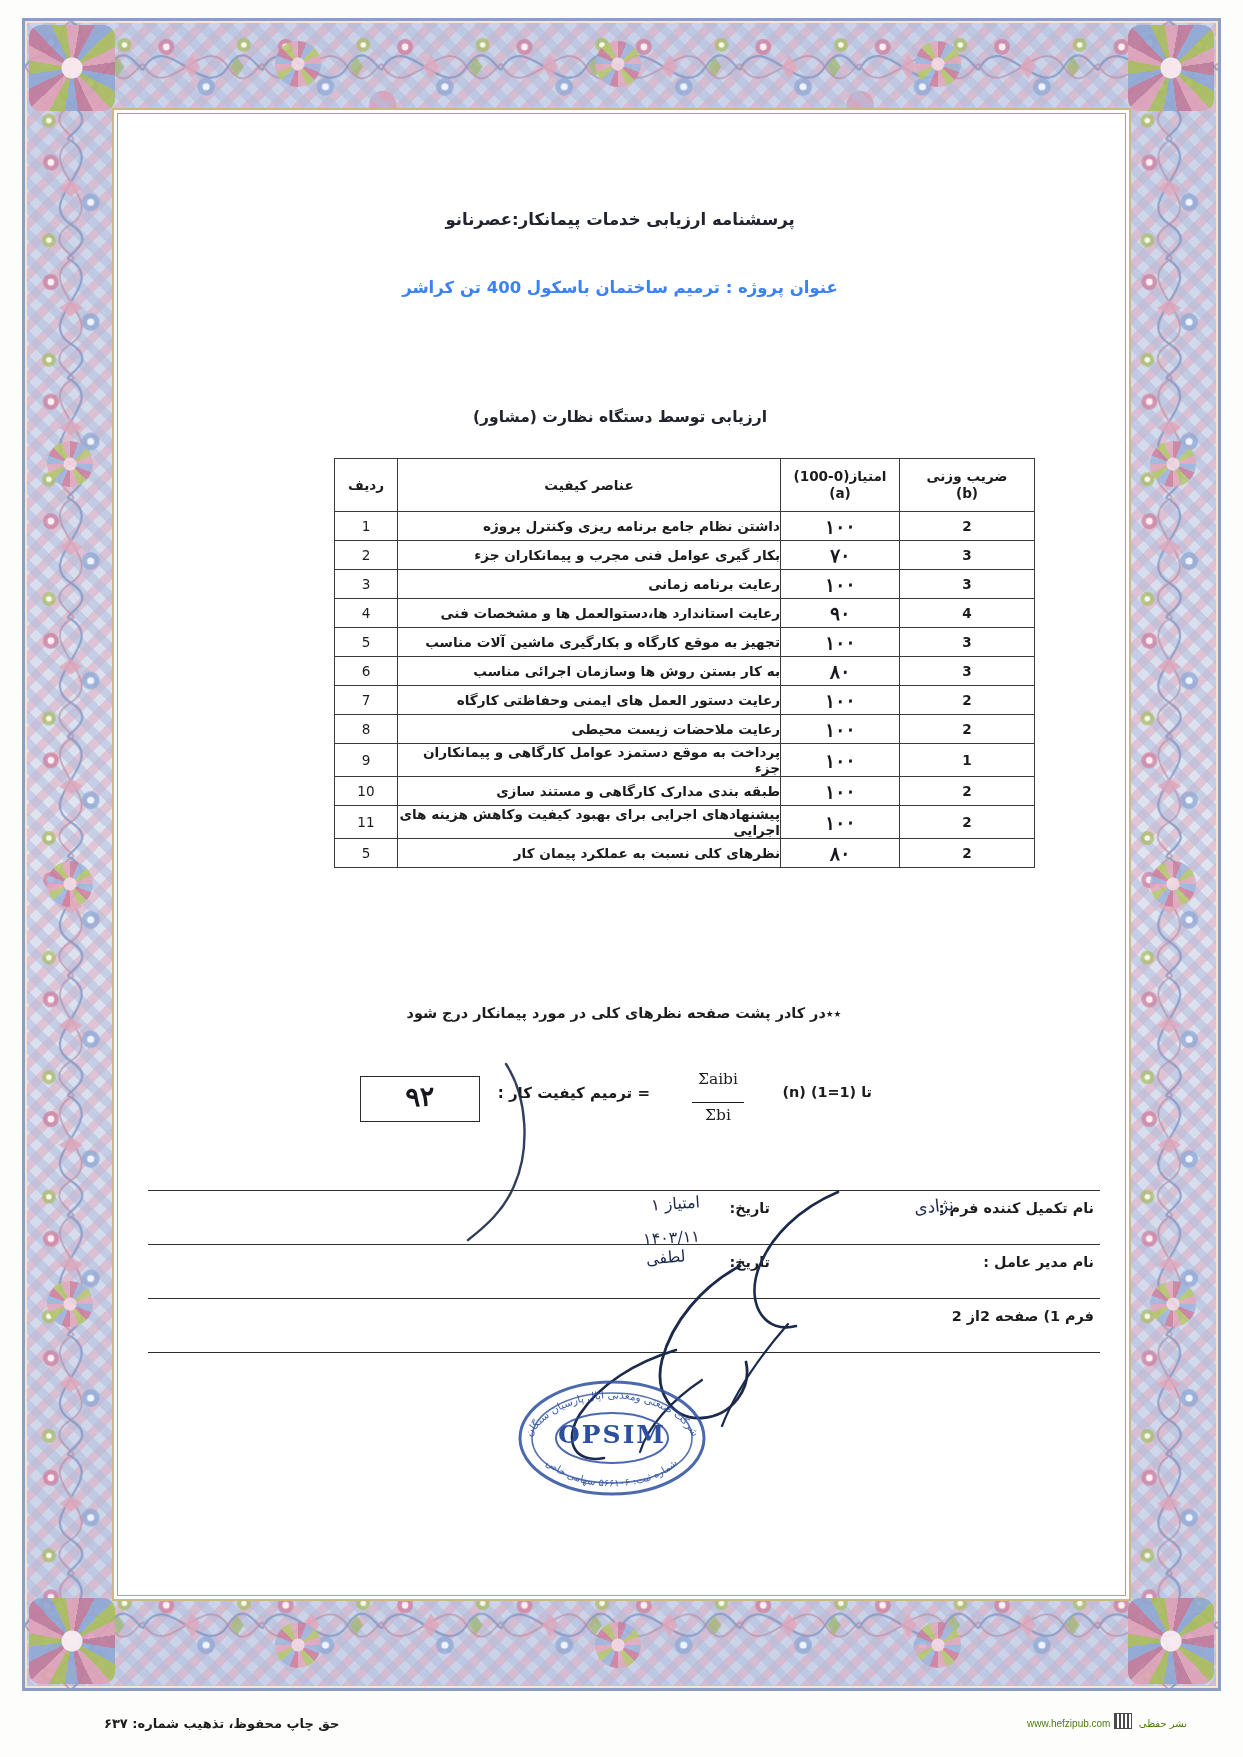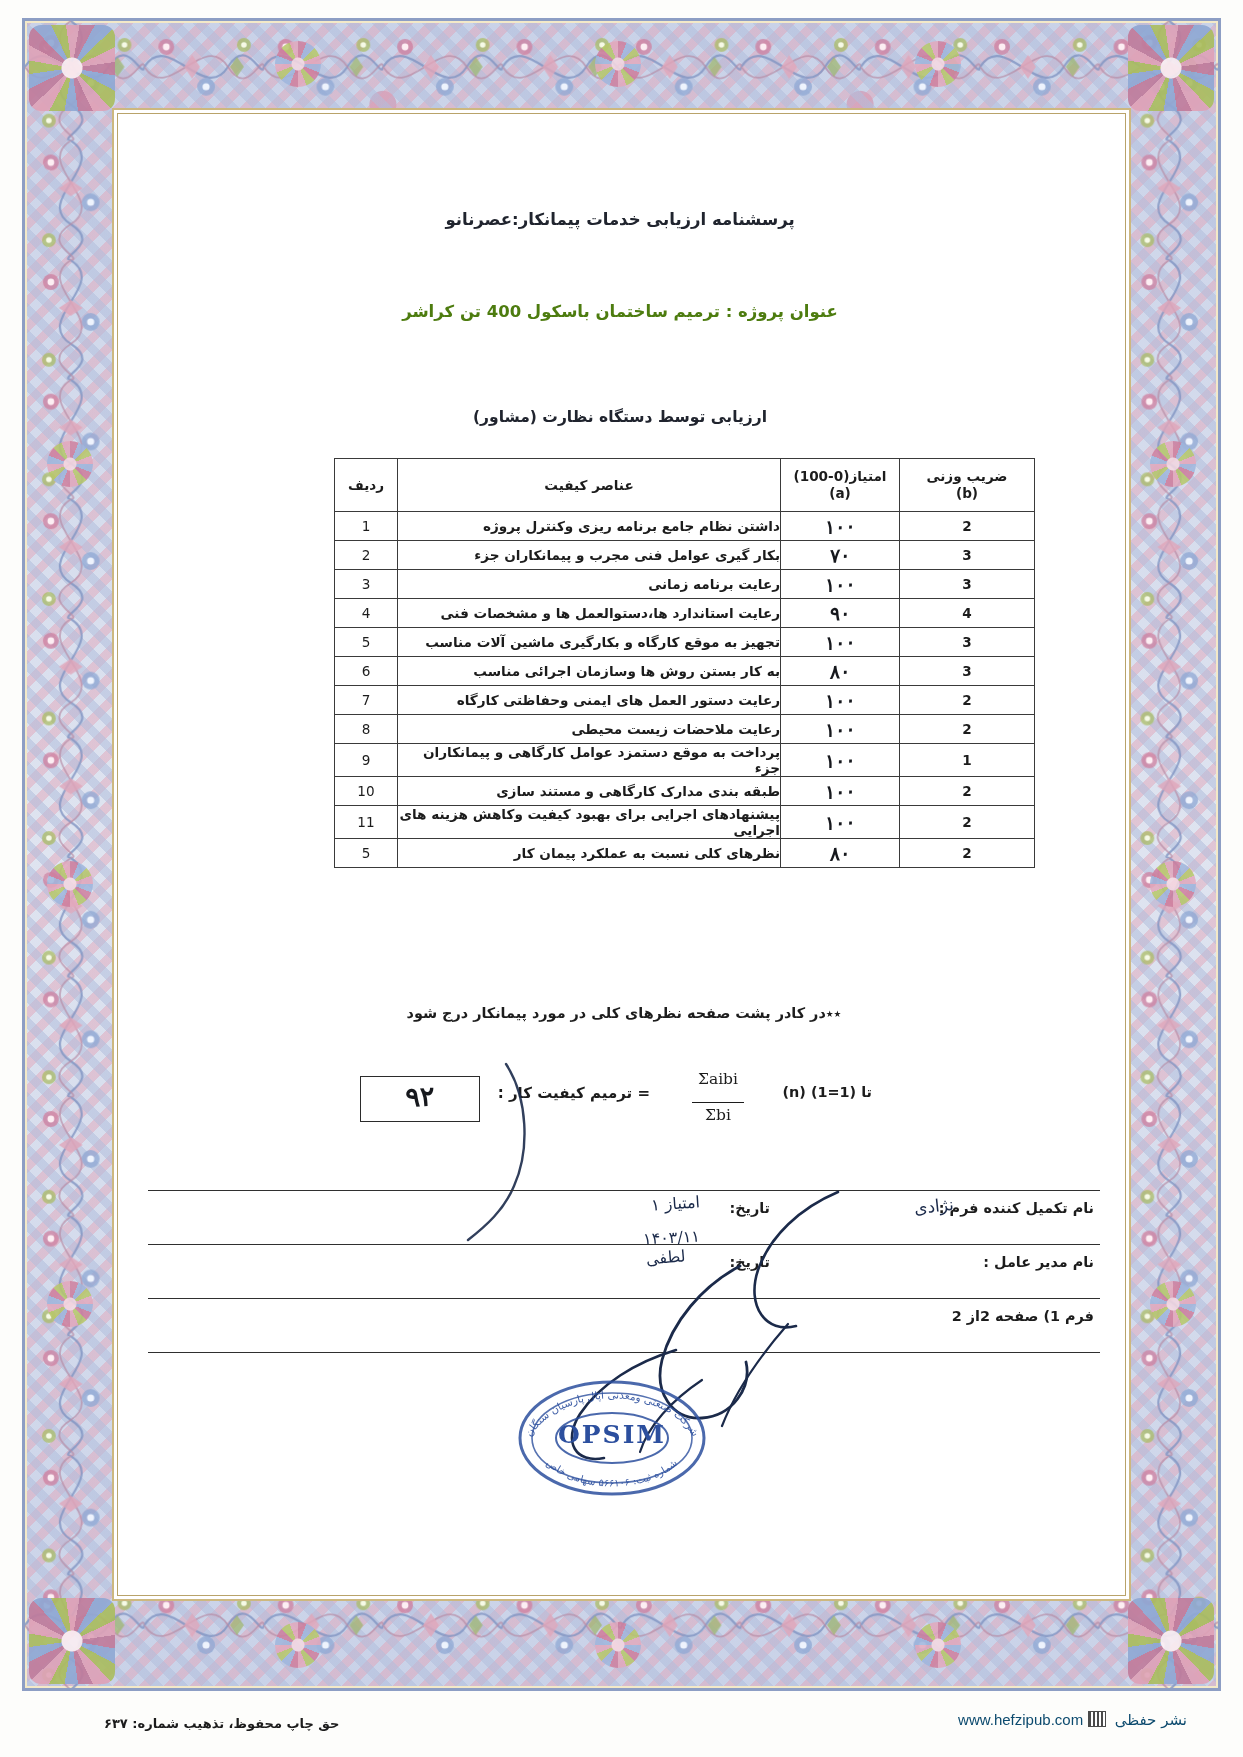--- a/index.html
+++ b/index.html
@@ -52,21 +52,21 @@
 
   
   .doc{position:absolute;left:140px;top:150px;width:960px;height:1380px;}
 
   .form-title{
     position:absolute;top:60px;width:100%;text-align:center;
     font-size:16.5px;font-weight:bold;color:#20242e;letter-spacing:.2px;
   }
   .project-title{
     position:absolute;top:128px;width:100%;text-align:center;
-    font-size:16.5px;font-weight:bold;color:#4d7c0f;margin-top:24px;
+    font-size:16.5px;font-weight:bold;color:#3b82f6;
   }
   .section-heading{
     position:absolute;top:258px;width:100%;text-align:center;
     font-size:15.5px;font-weight:bold;color:#20242e;
   }
 
   
   table.eval{
     position:absolute;top:308px;right:65px;
     width:700px;border-collapse:collapse;
@@ -182,21 +182,21 @@
   
   .foot{
     position:absolute;left:0;right:0;bottom:16px;height:44px;margin-left:48px;
   }
   .foot-left{
     position:absolute;left:56px;bottom:10px;
     font-size:13px;font-weight:bold;color:#1c1c1c;direction:rtl;
   }
   .foot-right{
     position:absolute;right:56px;bottom:12px;
-    font-size:15px;color:#0c4a6e;direction:ltr;
+    font-size:10px;color:#4d7c0f;direction:ltr;
   }
   .foot-right .site{font-family:"Liberation Sans",sans-serif;}
   .foot-badge{
     display:inline-block;width:16px;height:14px;margin-right:4px;vertical-align:-2px;
     background:repeating-linear-gradient(90deg,#4a4a4a 0 2px,#fff 2px 4px);
     border:1px solid #4a4a4a;
   }
 </style>
 </head>
 <body>

